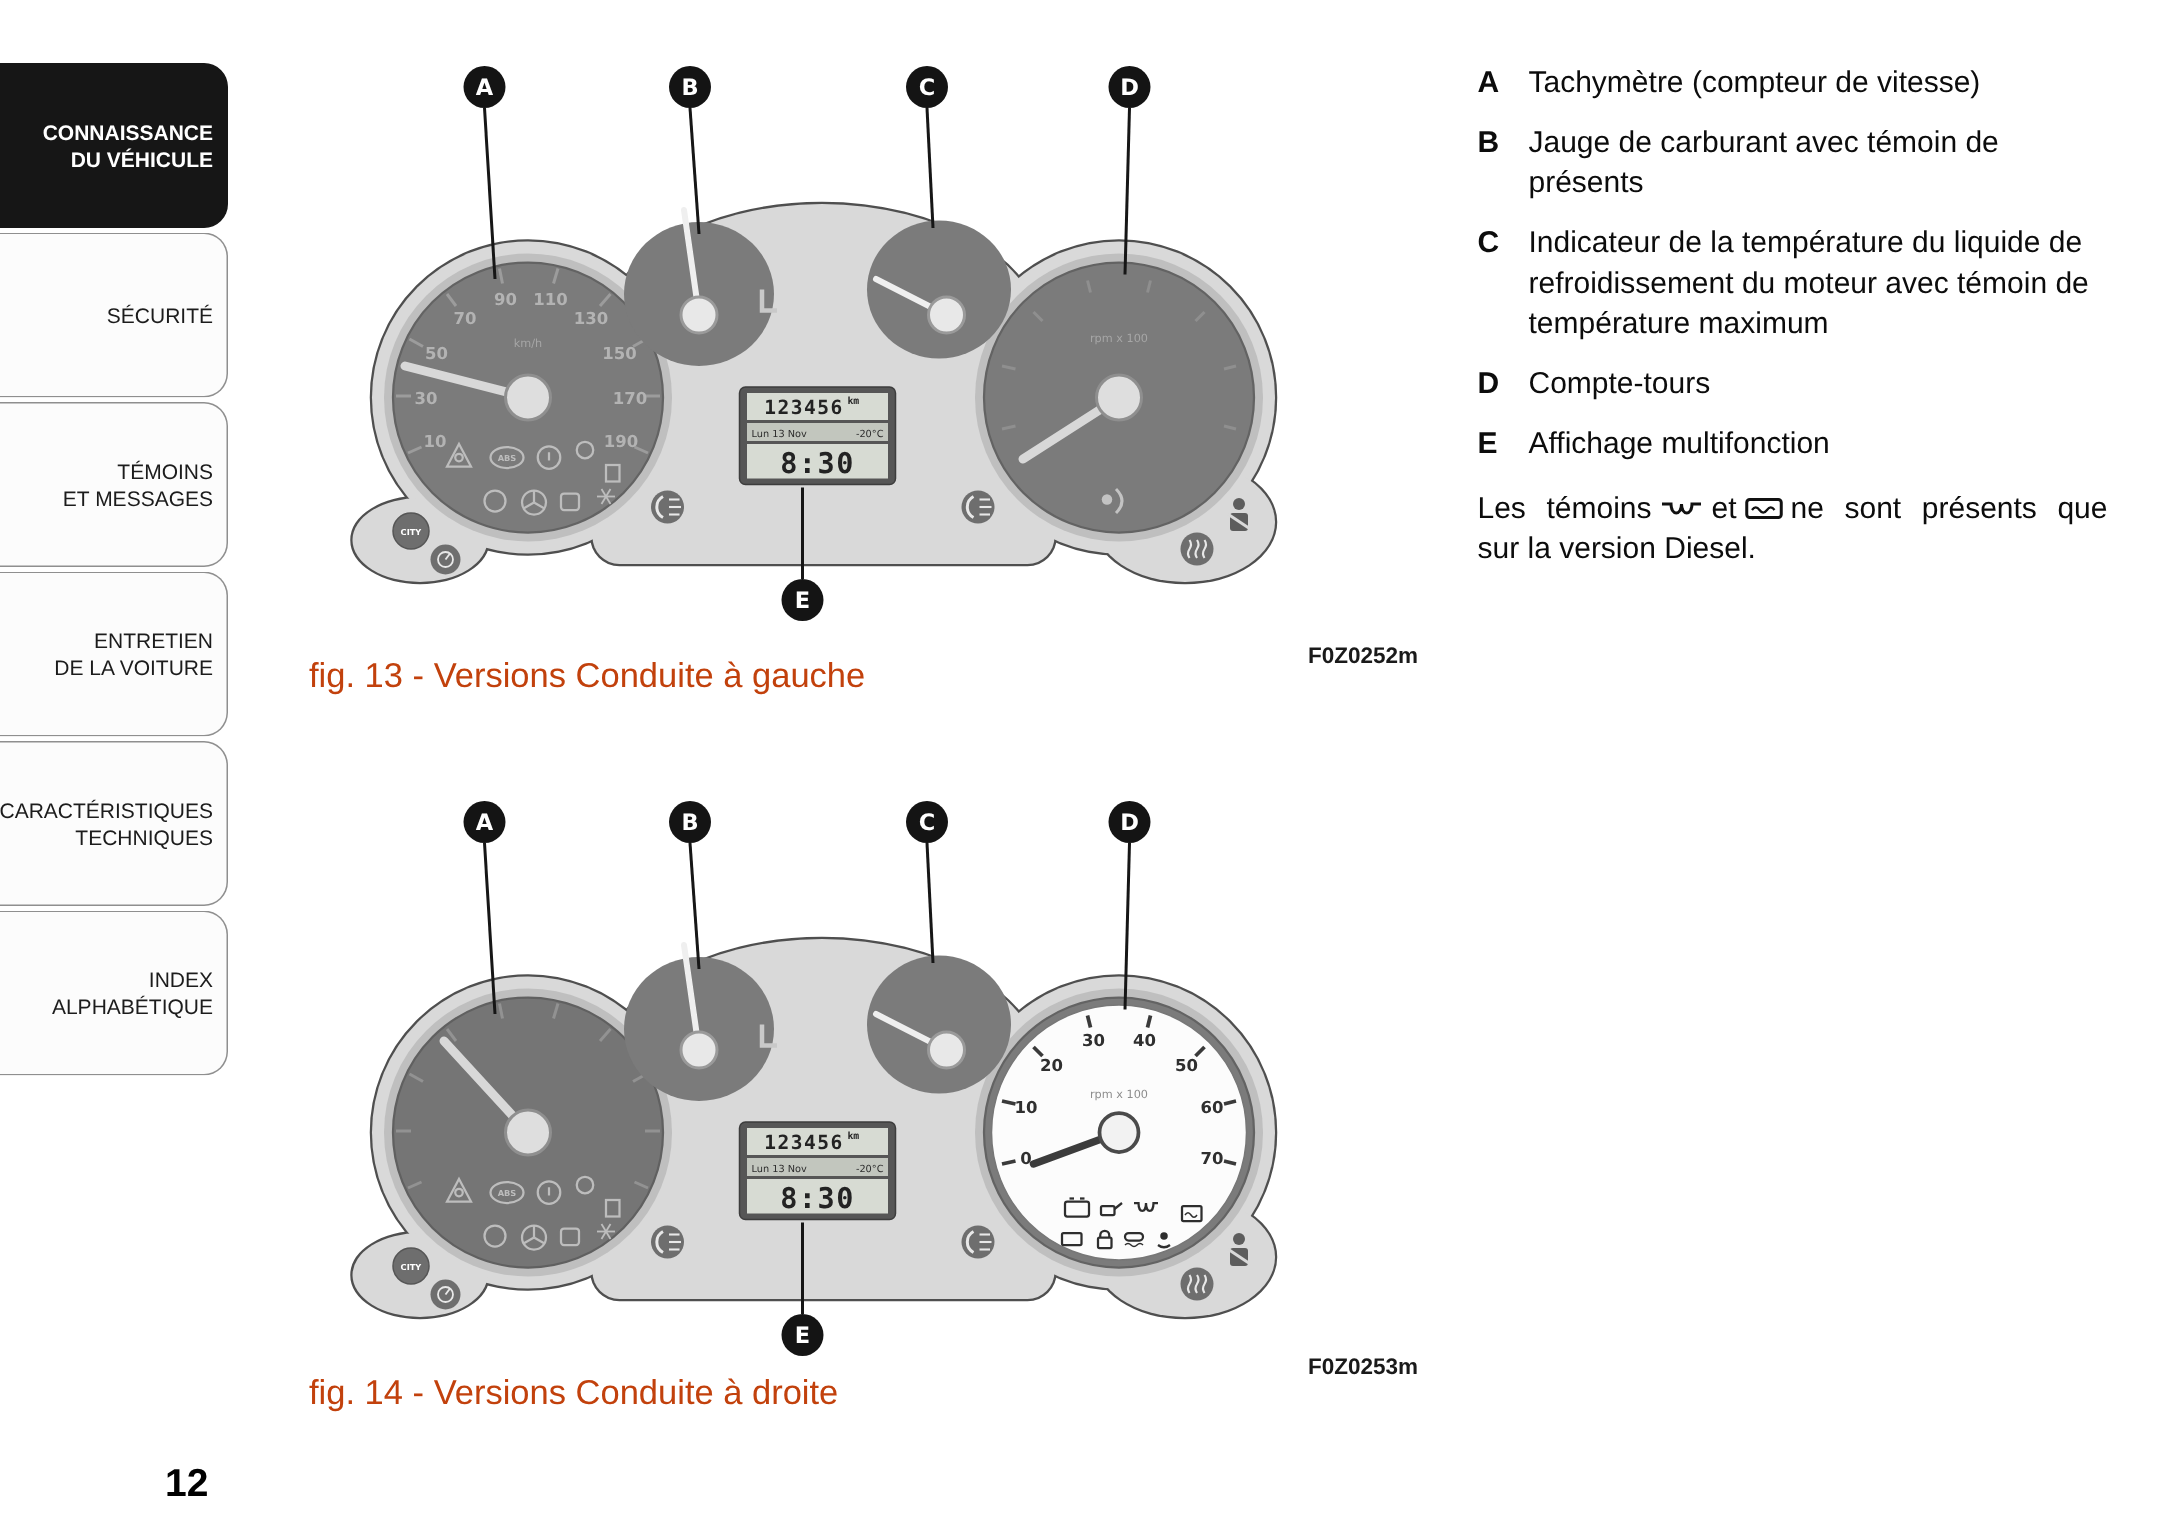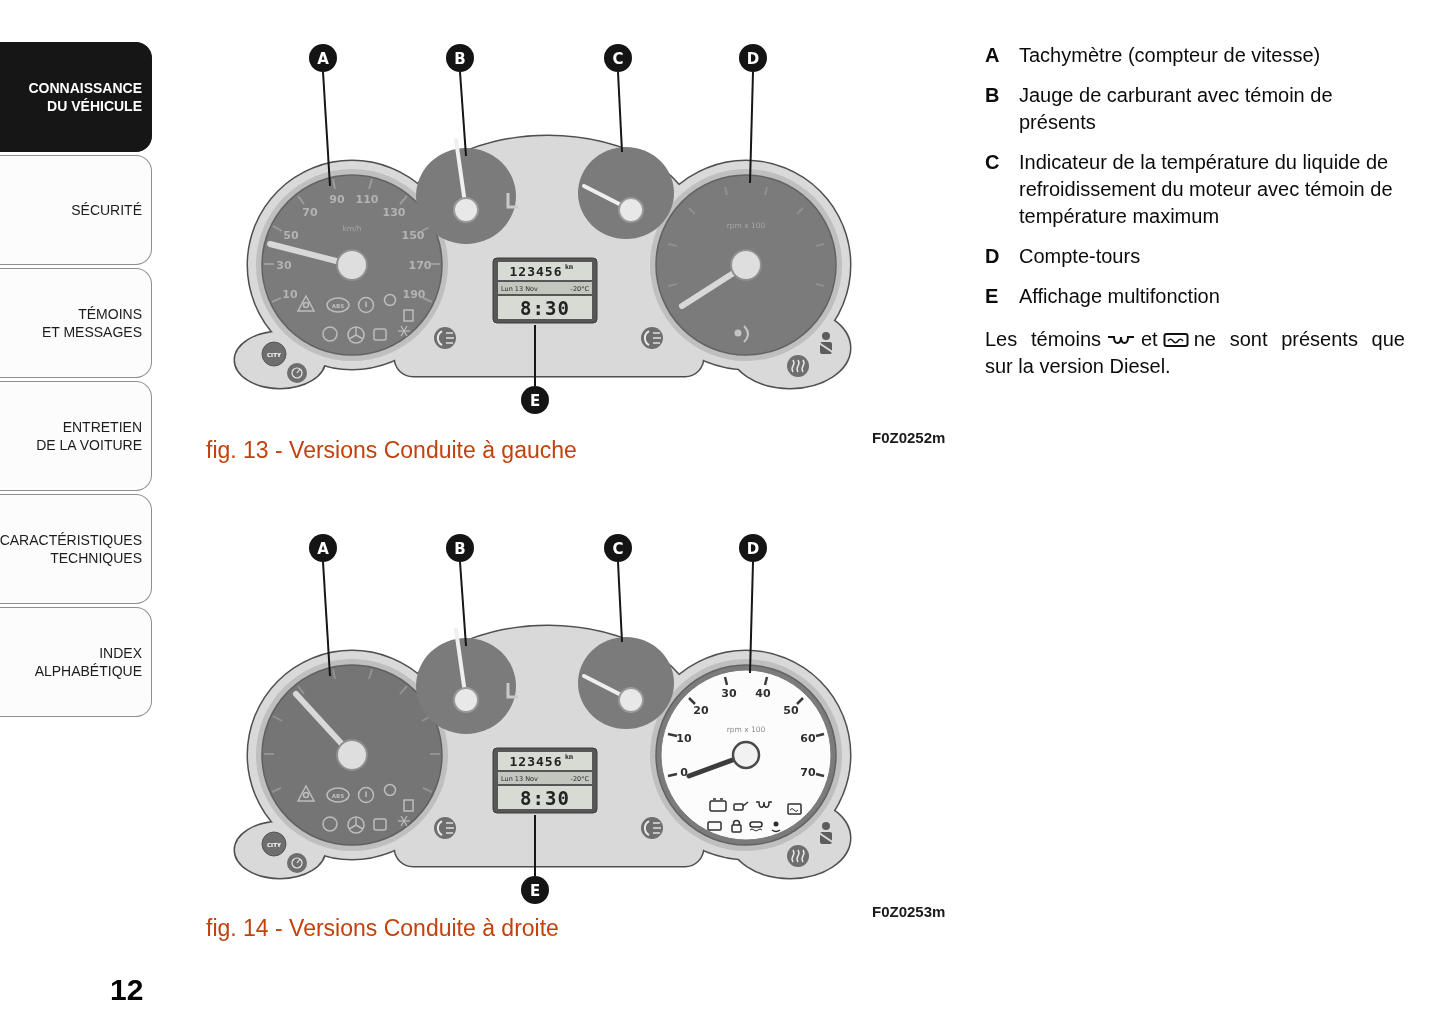--- a/index.html
+++ b/index.html
@@ -7,21 +7,21 @@
   body { font-family:"Liberation Sans", sans-serif; }
   .page { position:relative; width:1445px; height:1019px; background:#ffffff; overflow:hidden; }
 
   
   .sidebar { position:absolute; left:0; top:42px; width:152px; display:flex; flex-direction:column; gap:3px; }
   .tab { height:110px; border:1px solid #8f8f8f; border-left:none; border-radius:0 16px 16px 0;
          background:#fcfcfc; display:flex; flex-direction:column; justify-content:center; align-items:flex-end;
          padding-right:9px; text-align:right; font-size:14px; color:#1c1c1c; line-height:1.32; }
   .tab.active { background:#161616; border-color:#161616; color:#ffffff; font-weight:bold; }
 
-  .page-number { position:absolute; left:110px; top:973px; font-size:30px; font-weight:bold; color:#000; }
+  .page-number { position:absolute; left:110px; top:973px; font-size:26px; font-weight:bold; color:#000; }
 
   .fig-svg { position:absolute; }
   .fig-caption { position:absolute; left:174px; font-size:23px; color:#c2410c;margin-left:32px; }
   .fig-code { position:absolute; left:872px; font-size:15px; font-weight:bold; color:#1a1a1a; }
 
   
   svg text { font-family:"DejaVu Sans", sans-serif; }
   .dial-num text { font-size:11px; font-weight:bold; fill:#b3b3b3; text-anchor:middle; }
   .dial-num.dark text { fill:#2f2f2f; }
   .dial-unit { font-size:7.5px; fill:#a6a6a6; text-anchor:middle; }

